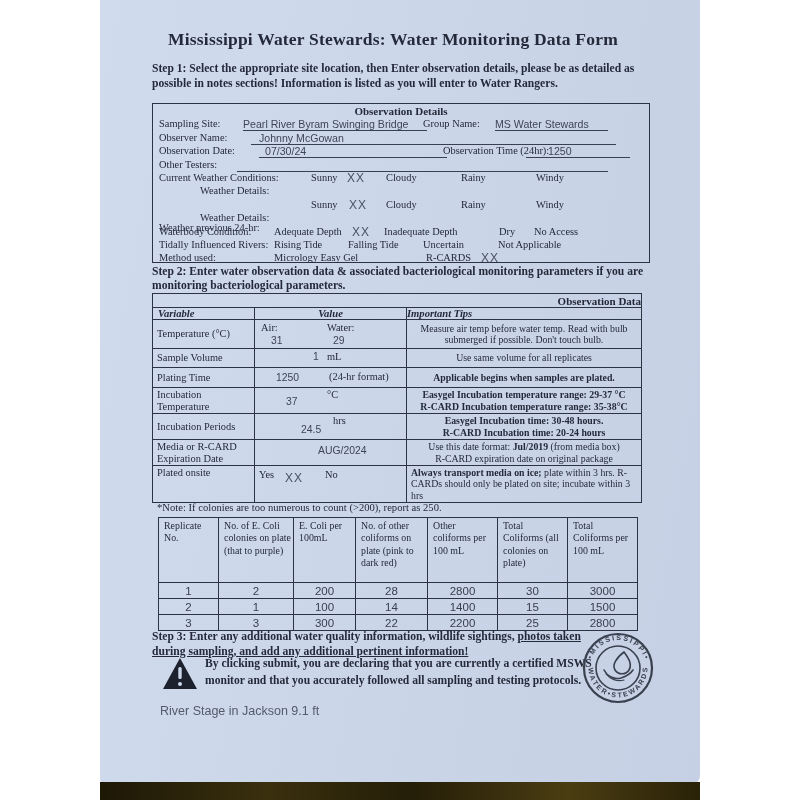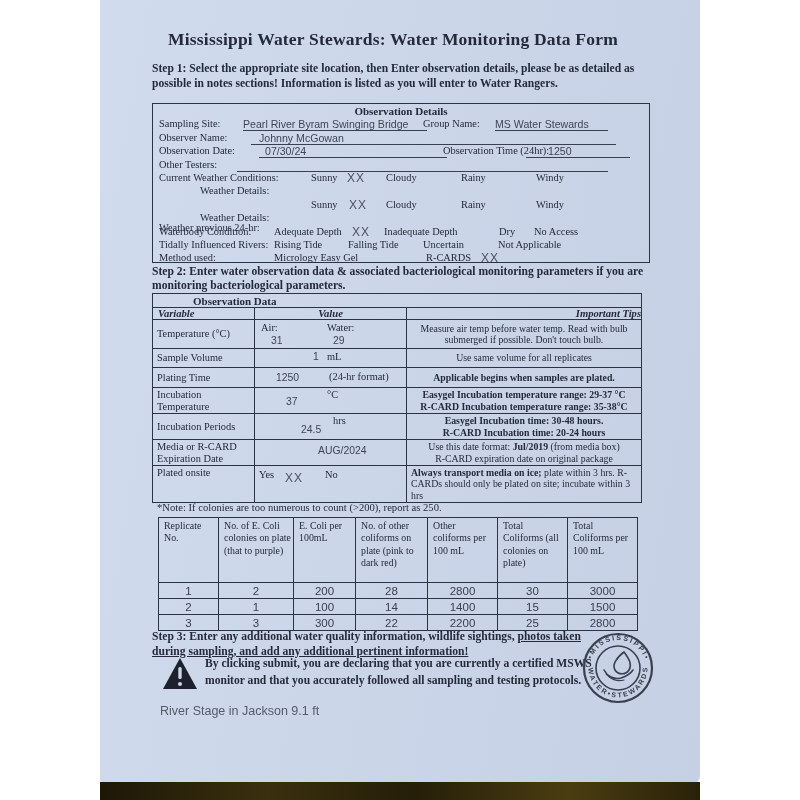--- a/index.html
+++ b/index.html
@@ -20,21 +20,21 @@
   .odbox{position:absolute;left:52px;top:103px;width:496px;height:158px;
          border:1.4px solid #2c3342;}
   .odtitle{position:absolute;left:0;right:0;top:1px;text-align:center;font-size:11px;font-weight:bold;}
   .odline{position:absolute;left:6px;right:6px;height:13px;font-size:10.4px;}
   .odline span{position:absolute;white-space:nowrap;}
   .uline{border-bottom:1px solid #39404f;height:12px;}
   
   table{border-collapse:collapse;table-layout:fixed;}
   .odt{position:absolute;left:52px;top:293px;width:489px;font-size:10.4px;}
   .odt td,.odt th{border:1.2px solid #2c3342;padding:0;vertical-align:middle;overflow:hidden;}
-  .odt .ttl{text-align:left;font-size:11px;font-weight:bold;height:13px;padding-left:40px;}
+  .odt .ttl{text-align:right;font-size:11px;font-weight:bold;height:13px;padding-left:40px;}
   .odt .hdr{font-style:italic;font-weight:bold;font-size:10.6px;height:12px;}
   .odt .hdr .pl{padding-left:5px;text-align:left;display:block;}
   .varcell{padding:1px 3px 1px 4px !important;font-size:10.4px;line-height:11.5px;text-align:left;}
   .valcell{position:relative;}
   .valcell span{position:absolute;white-space:nowrap;}
   .tips{font-size:9.8px;line-height:11.3px;text-align:center;padding:1px 2px !important;}
   .tips.left{text-align:left;padding:1px 4px !important;}
   .note{font-size:10.6px;}
   .rep{position:absolute;left:58px;top:517px;width:479px;}
   .rep td,.rep th{border:1.2px solid #2c3342;overflow:hidden;}
@@ -145,21 +145,21 @@
         </colgroup>
       <tbody>
           <tr style="height:13px;">
             <td colspan="3" class="ttl">Observation Data</td>
           </tr>
       <tr style="height:12px;" class="hdr">
         <td>
               <span class="pl">Variable</span>
             </td>
         <td style="text-align:center;">Value</td>
-        <td style="text-align:right;">Important Tips</td>
+        <td style="text-align:left;">Important Tips</td>
       </tr>
       <tr style="height:29px;">
         <td class="varcell">Temperature (°C)</td>
         <td class="valcell">
           <span style="left:6px;top:2px;">Air:</span>
           <span style="left:72px;top:2px;">Water:</span>
           <span class="fill" style="left:16px;top:15px;">31</span>
           <span class="fill" style="left:78px;top:15px;">29</span>
         </td>
         <td class="tips">

